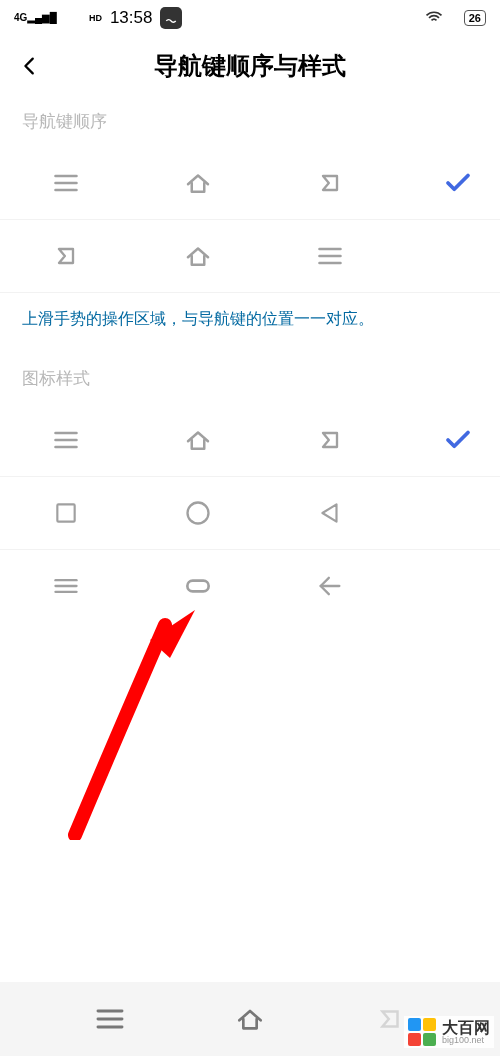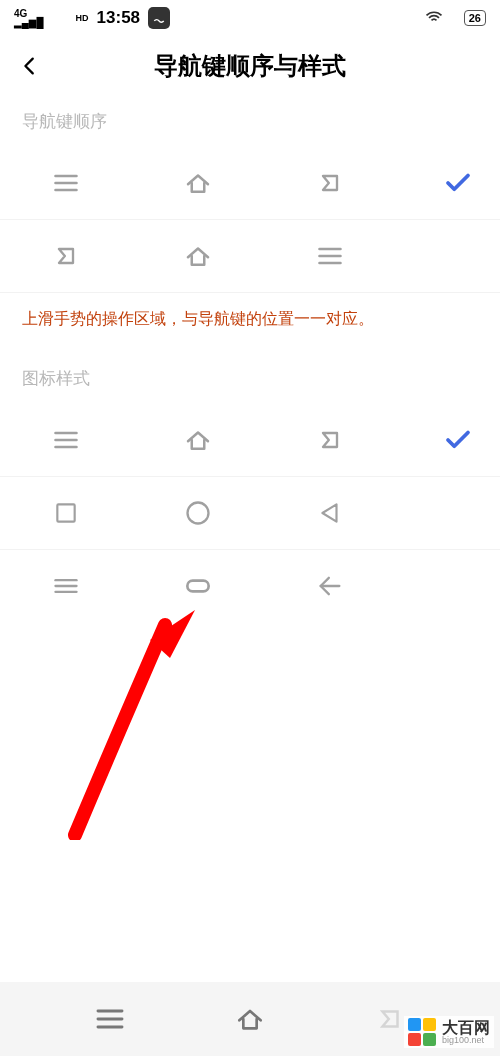--- a/index.html
+++ b/index.html
@@ -84,21 +84,21 @@
       display: flex; align-items: center; justify-content: center;
       color: #a0a0a0;
     }
     .check-mark {
       width: 40px;
       display: flex; align-items: center; justify-content: center;
       color: #4169e1;
     }
     .hint-text {
       font-size: 16px;
-      color: #c2410c;
+      color: #0369a1;
       padding: 14px 22px 22px 22px;
       line-height: 1.5;
     }
     .arrow-overlay {
       position: absolute;
       top: 610px;
       left: 55px;
       width: 140px;
       height: 230px;
       pointer-events: none;
@@ -136,26 +136,26 @@
     .wm-block { border-radius: 2px; }
     .wm-text { display: flex; flex-direction: column; line-height: 1; }
     .wm-main { font-size: 16px; font-weight: 700; color: #333; }
     .wm-sub { font-size: 9px; color: #999; }
   </style>
 </head>
 <body>
 
 <div class="status-bar">
   <div class="status-left">
-    <span style="display:flex;flex-direction:column;line-height:0.9">
+    <span style="display:flex;flex-direction:row;line-height:0.9">
       <span style="font-size:10px;font-weight:700">4G</span>
       <span class="signal-icon">▂▄▆█</span>
     </span>
     <span class="hd-label">HD</span>
-    <span style="font-size:17px;font-weight:700">13:58</span>
+    <span style="font-size:17px;font-weight:400">13:58</span>
     <span class="app-icon">
       <svg width="14" height="14" viewBox="0 0 24 24" fill="none" stroke="#fff" stroke-width="2.5">
           <path d="M4 17c2-3 6-3 8 0s6 3 8 0"></path>
         </svg>
     </span>
   </div>
   <div class="status-right">
     <span>
       <svg width="20" height="20" viewBox="0 0 24 24" fill="none" stroke="#333" stroke-width="2">
           <path d="M3 10c5-5 13-5 18 0M6 13c3.5-3.5 8.5-3.5 12 0M9 16c1.8-1.8 4.2-1.8 6 0M12 19h0"></path>

